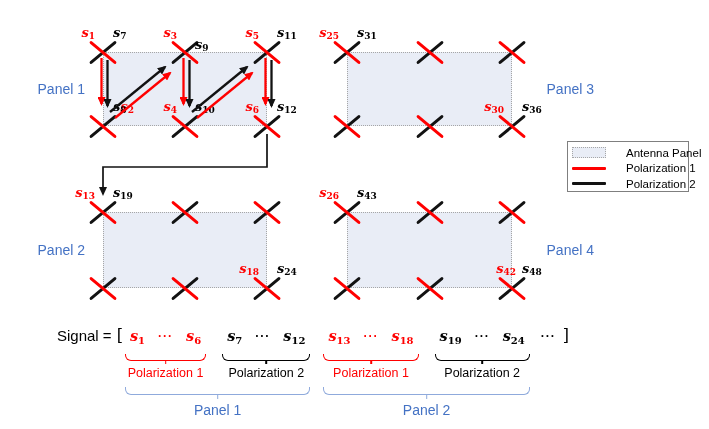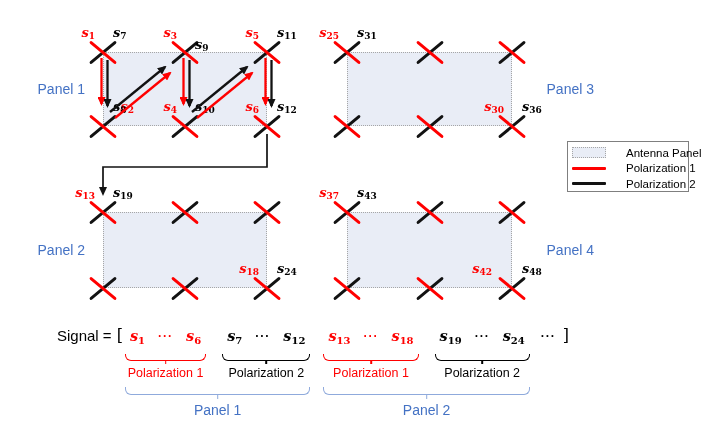--- a/index.html
+++ b/index.html
@@ -160,21 +160,21 @@
         <span class="xbar red"></span>
       </div>
       <span class="alabel red" style="left: 259px; top: 280px;"><span>s</span><sub>18</sub></span>
       <span class="alabel black" style="left: 277px; top: 280px;"><span>s</span><sub>24</sub></span>
       <div class="panel-rect" style="left: 347px; top: 212px; width: 165px; height: 76px;"></div>
       <div class="panel-label side-right" style="top: 242px; left: 532px;">Panel 4</div>
       <div class="xmark" style="left: 330px; top: 198px;">
         <span class="xbar black"></span>
         <span class="xbar red"></span>
       </div>
-      <span class="alabel red" style="left: 339px; top: 204px;"><span>s</span><sub>37</sub></span>
+      <span class="alabel red" style="left: 339px; top: 204px;"><span>s</span><sub>26</sub></span>
       <span class="alabel black" style="left: 357px; top: 204px;"><span>s</span><sub>43</sub></span>
       <div class="xmark" style="left: 412.5px; top: 198px;">
         <span class="xbar black"></span>
         <span class="xbar red"></span>
       </div>
       <div class="xmark" style="left: 495px; top: 198px;">
         <span class="xbar black"></span>
         <span class="xbar red"></span>
       </div>
       <div class="xmark" style="left: 330px; top: 274px;">
@@ -182,21 +182,21 @@
         <span class="xbar red"></span>
       </div>
       <div class="xmark" style="left: 412.5px; top: 274px;">
         <span class="xbar black"></span>
         <span class="xbar red"></span>
       </div>
       <div class="xmark" style="left: 495px; top: 274px;">
         <span class="xbar black"></span>
         <span class="xbar red"></span>
       </div>
-      <span class="alabel red" style="left: 492px; top: 280px; text-align: right;"><span>s</span><sub>42</sub></span>
+      <span class="alabel red" style="left: 516px; top: 280px; text-align: right;"><span>s</span><sub>42</sub></span>
       <span class="alabel black" style="left: 522px; top: 280px;"><span>s</span><sub>48</sub></span>
     </div>
 
   <svg class="arrows" width="709" height="429" viewBox="0 0 709 429">
     <defs>
       <marker id="ah-red" markerUnits="userSpaceOnUse" markerWidth="9" markerHeight="8" refX="7" refY="4" orient="auto">
           <path d="M0,0 L9,4 L0,8 Z" fill="#FF0000"></path>
         </marker>
       <marker id="ah-black" markerUnits="userSpaceOnUse" markerWidth="9" markerHeight="8" refX="7" refY="4" orient="auto">
           <path d="M0,0 L9,4 L0,8 Z" fill="#121212"></path>

